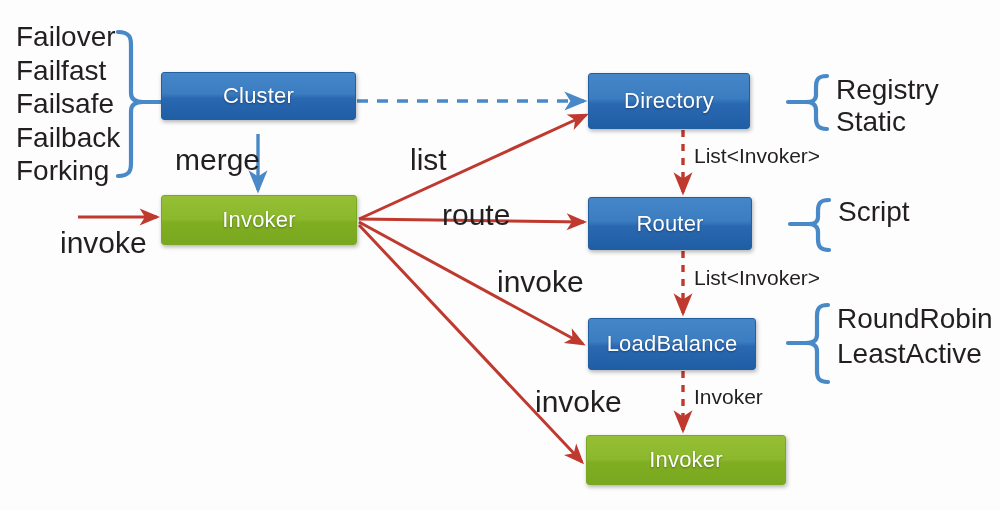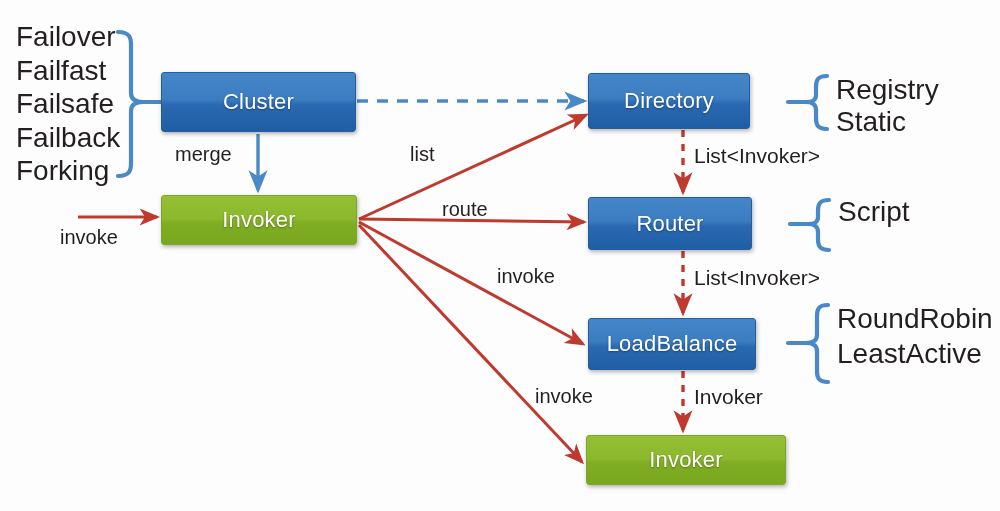--- a/index.html
+++ b/index.html
@@ -51,21 +51,21 @@
     color: #231f20;
     font-size: 28px;
     line-height: 32px;
     white-space: nowrap;
     z-index: 4;
   }
   .optlist div { }
   .arrowlabel {
     position: absolute;
     color: #231f20;
-    font-size: 20px;
+    font-size: 30px;
     white-space: nowrap;
     z-index: 5;
     background: transparent;
   }
 </style>
 </head>
 <body>
 
 <div id="canvas">
 
@@ -112,21 +112,21 @@
     <line x1="359" y1="219" x2="586" y2="115" stroke="#bf392f" stroke-width="3" marker-end="url(#arrowRed)"></line>
     <line x1="359" y1="219" x2="584" y2="222" stroke="#bf392f" stroke-width="3" marker-end="url(#arrowRed)"></line>
     <line x1="359" y1="222" x2="583" y2="344" stroke="#bf392f" stroke-width="3" marker-end="url(#arrowRed)"></line>
     <line x1="359" y1="225" x2="582" y2="462" stroke="#bf392f" stroke-width="3" marker-end="url(#arrowRed)"></line>
 
     <line x1="683" y1="130" x2="683" y2="192" stroke="#c0392f" stroke-width="3.4" stroke-dasharray="7 7" marker-end="url(#arrowRed)"></line>
     <line x1="683" y1="251" x2="683" y2="313" stroke="#c0392f" stroke-width="3.4" stroke-dasharray="7 7" marker-end="url(#arrowRed)"></line>
     <line x1="683" y1="371" x2="683" y2="430" stroke="#c0392f" stroke-width="3.4" stroke-dasharray="7 7" marker-end="url(#arrowRed)"></line>
   </svg>
 
-  <div class="node blue" style="left:161px; top:72px; width:195px; height:60px;text-align:right;">
+  <div class="node blue" style="left:161px; top:72px; width:195px; height:48px;text-align:right;">
     <span>Cluster</span>
   </div>
 
   <div class="node green" style="left:161px; top:195px; width:196px; height:50px;">
     <span>Invoker</span>
   </div>
 
   <div class="node blue" style="left:588px; top:73px; width:162px; height:56px;">
     <span>Directory</span>
   </div>

